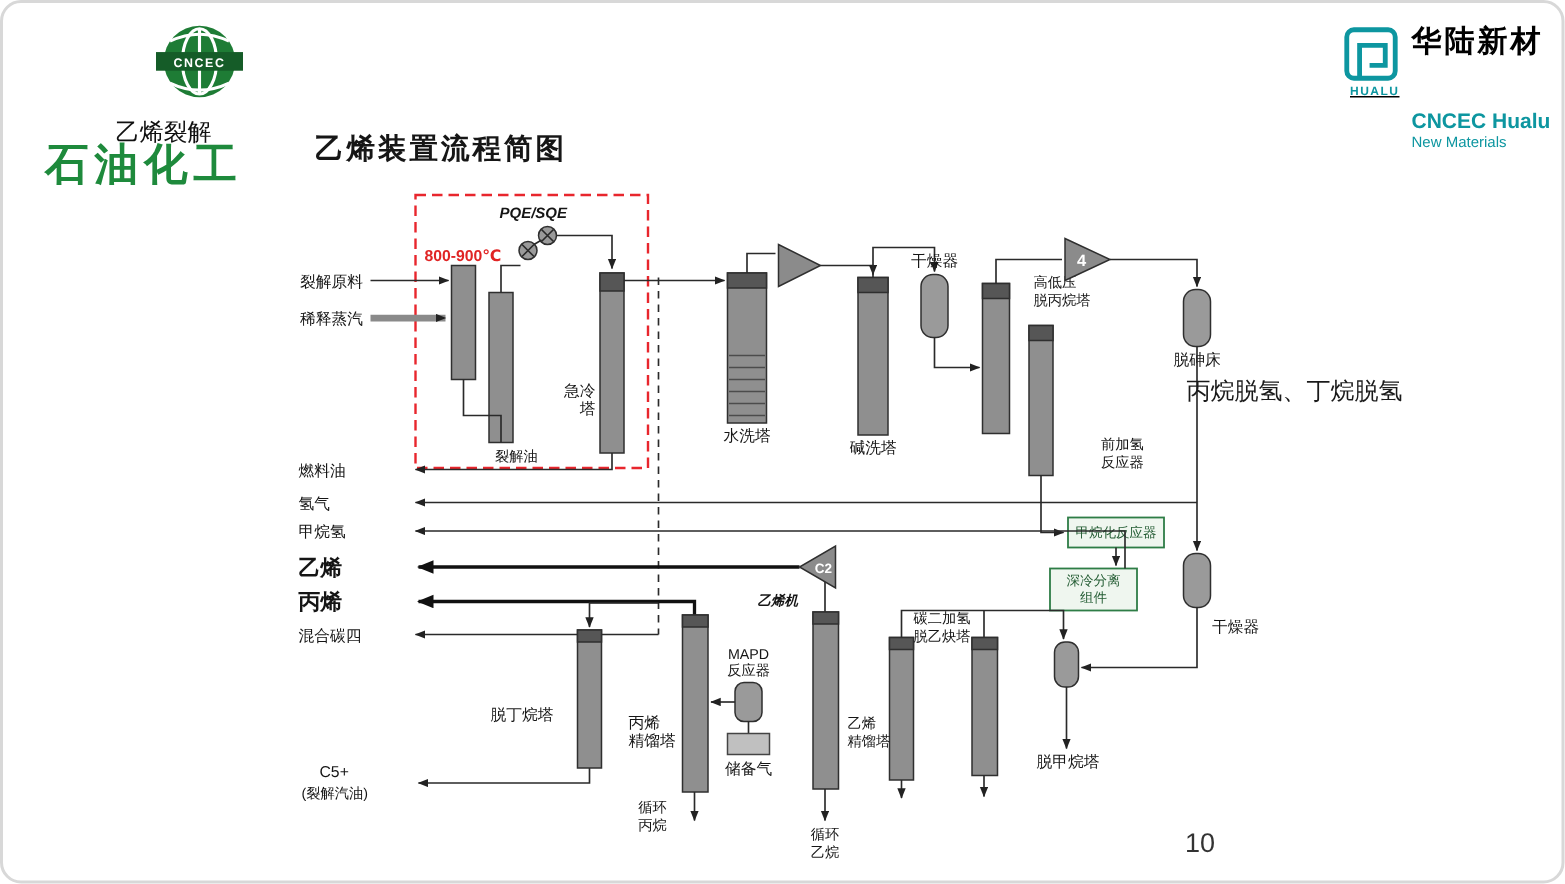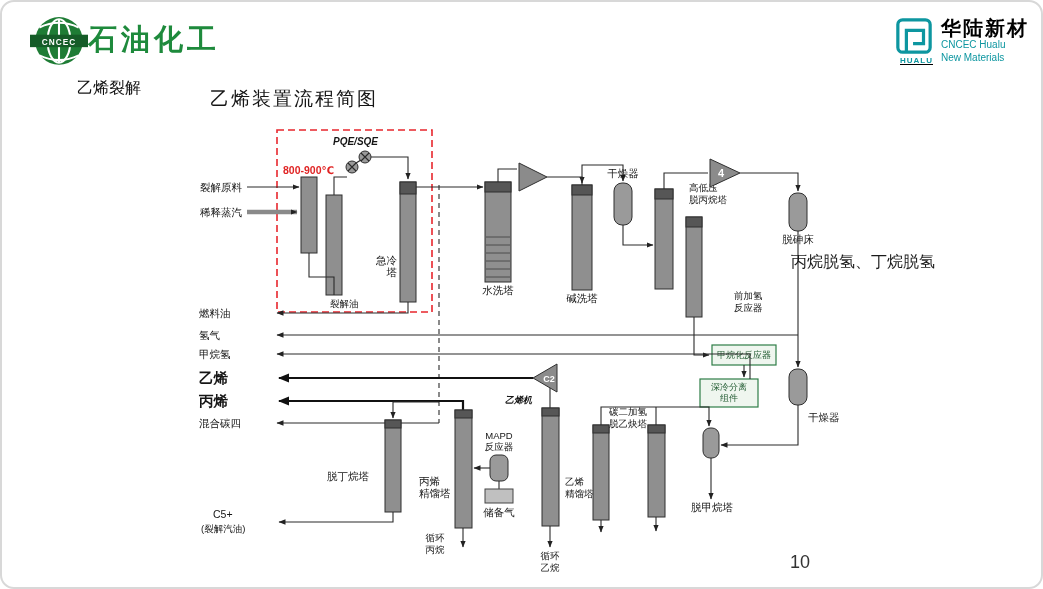--- a/index.html
+++ b/index.html
@@ -1,32 +1,32 @@
 <!DOCTYPE html>
 <html><head>
 <meta charset="utf-8">
 <style>
   html,body{margin:0;padding:0;background:#fff;width:1043px;height:589px;
     font-family:"Liberation Sans","DejaVu Sans",sans-serif;}
   .slide{position:absolute;left:0;top:0;width:1043px;height:589px;box-sizing:border-box;
     border:2px solid #d8d8d8;border-radius:14px;background:#fff;overflow:hidden;}
   .abs{position:absolute;}
   
-  .logo-left{left:28px;top:12px;display:flex;align-items:flex-start;}
+  .logo-left{left:28px;top:12px;display:flex;align-items:flex-end;gap:12px;flex-direction:column;}
   .brand-cn-left{font-family:"Liberation Serif","DejaVu Serif",serif;font-size:29px;font-weight:bold;
     color:#1e8a3c;letter-spacing:4px;margin-top:6px;}
   .logo-right{left:893px;top:15px;display:flex;gap:8px;align-items:flex-start;z-index:5;}
   .icon-col{display:flex;flex-direction:column;align-items:flex-end;text-decoration:underline;}
   .hualu-cap{font-size:8px;font-weight:bold;color:#0d96a0;letter-spacing:1px;margin-top:1px;}
   .hl-cn{font-size:20px;font-weight:bold;color:#000000;letter-spacing:2px;line-height:1.1;}
-  .hl-en{font-size:10px;font-weight:normal;color:#0d96a0;line-height:1.25;}
+  .hl-en{font-size:14px;font-weight:bold;color:#0d96a0;line-height:1.25;margin-top:33px;}
   .hl-sub{font-size:10px;color:#0d96a0;line-height:1.25;}
   
   .section-label{left:75px;top:76px;font-size:16px;color:#111;}
-  .diagram-title{left:208px;top:84px;font-size:19px;font-weight:normal;color:#161616;letter-spacing:2px;}
+  .diagram-title{left:208px;top:84px;font-size:19px;font-weight:bold;color:#161616;letter-spacing:2px;}
   .side-note{left:789px;top:247px;width:205px;font-size:16px;color:#1a1a1a;line-height:1.6;z-index:4;}
   .page-num{left:788px;top:550px;font-size:18px;color:#333;z-index:4;}
   
   svg text{font-size:10.5px;fill:#151515;font-family:"Liberation Sans","DejaVu Sans",sans-serif;}
   svg text.sm{font-size:9.5px;}
   svg text.xs{font-size:9px;}
   svg text.big{font-size:14.5px;font-weight:bold;}
   svg text.it{font-style:italic;font-weight:bold;font-size:10px;}
   svg text.red{fill:#e02424;font-weight:bold;font-size:10.5px;}
   svg text.grn{fill:#235c33;}

